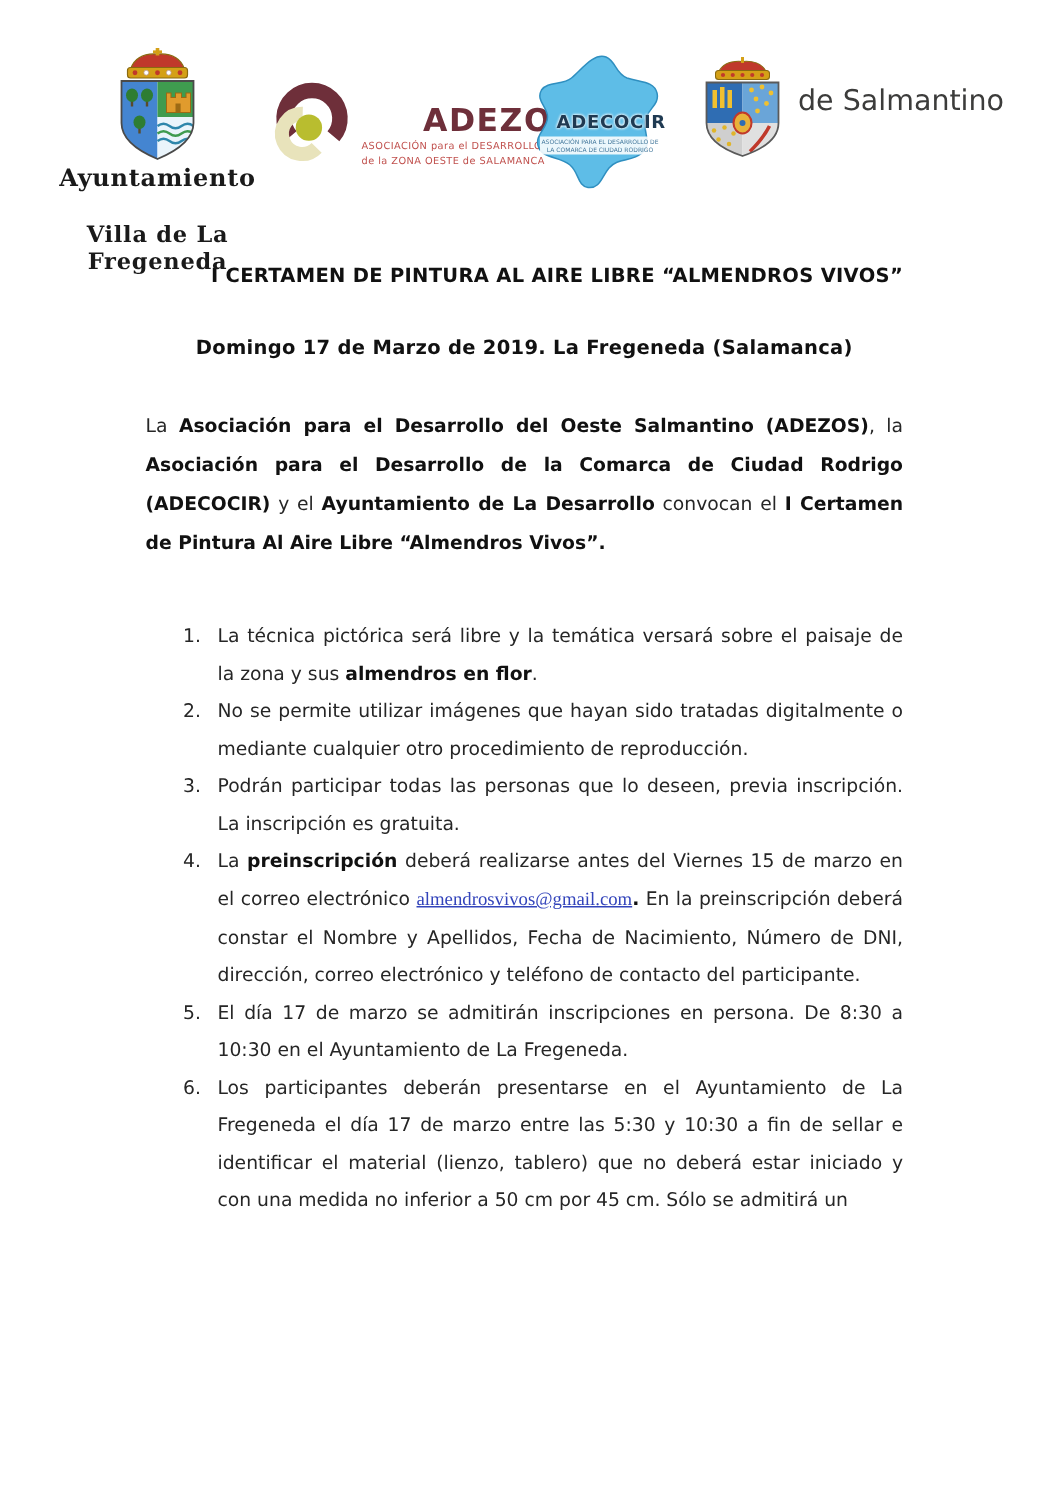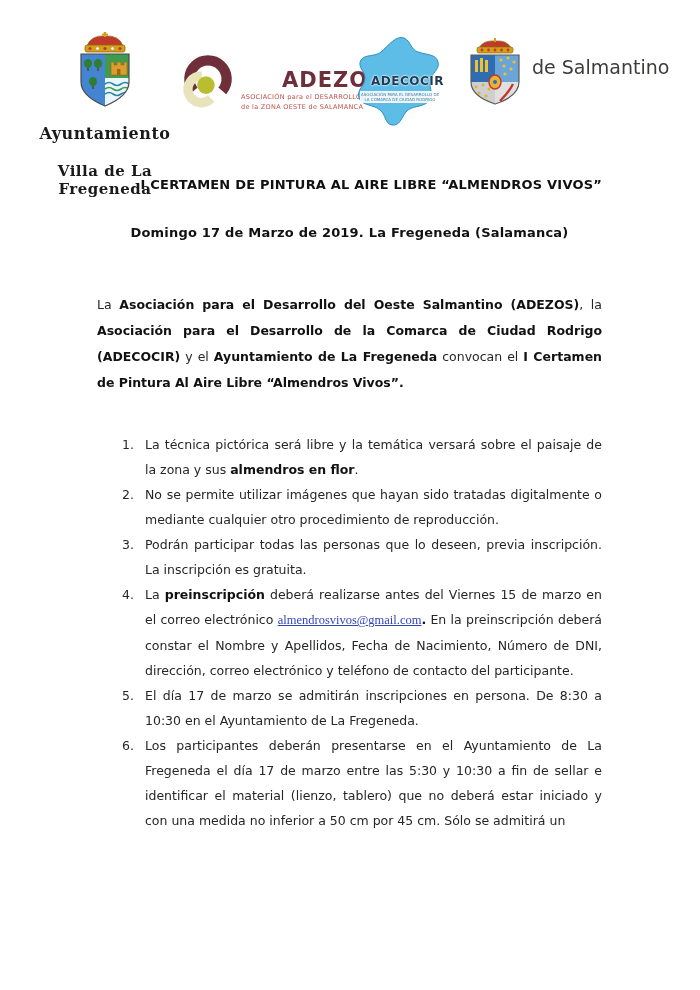--- a/index.html
+++ b/index.html
@@ -5,21 +5,21 @@
   html,body{margin:0;padding:0;background:#ffffff;}
   .page{position:relative;width:700px;height:990px;background:#ffffff;overflow:hidden;
         font-family:"DejaVu Sans","Liberation Sans",sans-serif;color:#212121;}
 
   
   .logo{position:absolute;}
 
   .logo-fregeneda{left:26px;top:32px;width:158px;text-align:center;}
   .logo-fregeneda svg{display:block;margin:0 auto;}
   .fregeneda-line1{font-family:"DejaVu Serif","Liberation Serif",serif;font-weight:bold;
-                   font-size:16px;color:#1a1a1a;margin-top:16px;letter-spacing:0.5px;}
+                   font-size:16px;color:#1a1a1a;margin-top:1px;letter-spacing:0.5px;}
   .fregeneda-line2{font-family:"DejaVu Serif","Liberation Serif",serif;font-weight:bold;
                    font-size:15px;color:#1a1a1a;margin-top:19px;letter-spacing:0.5px;}
 
   .logo-adezos{left:179px;top:52px;display:flex;align-items:flex-start;}
   .adezos-text{margin-left:4px;}
   .adezos-name{font-size:21px;font-weight:bold;color:#6e2f3a;letter-spacing:1px;
                line-height:22px;margin-top:17px;margin-left:41px;}
   .adezos-sub{font-size:6.5px;color:#c0504d;letter-spacing:0.3px;line-height:8px;margin-top:2px;}
 
   .logo-adecocir{left:348px;top:36px;width:104px;height:92px;}
@@ -31,21 +31,21 @@
                  font-size:4px;line-height:5px;color:#44789c;text-align:center;padding:1px 0;}
 
   .logo-diputacion{left:467px;top:38px;display:flex;align-items:flex-start;}
   .diputacion-text{margin-left:9px;margin-top:16px;font-size:19px;color:#3c3c3b;line-height:26px;}
 
   
   .content{padding:177px 98px 0 97px;}
   .doc-title{font-size:13px;font-weight:bold;color:#111111;text-align:right;
              line-height:16px;margin:0 0 32px 0;letter-spacing:0.2px;}
   .doc-subtitle{font-size:13px;font-weight:bold;color:#111111;text-align:center;
-                line-height:16px;margin:0 0 51px 0;letter-spacing:0.2px;}
+                line-height:16px;margin:0 0 30px 0;letter-spacing:0.2px;}
   .para{font-size:12.5px;line-height:26px;text-align:justify;margin:0;color:#262626;}
   .para strong, .li strong{color:#111111;}
   .bases{margin:36px 0 0 25px;}
   .li{display:flex;font-size:12.5px;line-height:25px;color:#262626;}
   .li-num{flex:none;width:23px;}
   .li-text{flex:1;text-align:justify;}
   a.email{color:#3344bb;text-decoration:underline;font-family:Liberation Serif, serif;}
 </style>
 </head>
 <body>
@@ -175,21 +175,21 @@
     <div class="diputacion-text">
       <div>de Salmantino</div>
     </div>
   </div>
 
   <div class="content">
 
     <h1 class="doc-title">I CERTAMEN DE PINTURA AL AIRE LIBRE “ALMENDROS VIVOS”</h1>
     <h2 class="doc-subtitle">Domingo 17 de Marzo de 2019. La Fregeneda (Salamanca)</h2>
 
-    <p class="para"><span>La </span><strong>Asociación para el Desarrollo del Oeste Salmantino (ADEZOS)</strong><span>, la </span><strong>Asociación para el Desarrollo de la Comarca de Ciudad Rodrigo (ADECOCIR)</strong><span> y el </span><strong>Ayuntamiento de La Fregeneda</strong><span> convocan el </span><strong>I Certamen de Pintura Al Aire Libre “Almendros Vivos”.</strong></p>
+    <p class="para"><span>La </span><strong>Asociación para el Desarrollo del Oeste Salmantino (ADEZOS)</strong><span>, la </span><strong>Asociación para el Desarrollo de la Comarca de Ciudad Rodrigo (ADECOCIR)</strong><span> y el </span><strong>Ayuntamiento de La Desarrollo</strong><span> convocan el </span><strong>I Certamen de Pintura Al Aire Libre “Almendros Vivos”.</strong></p>
 
 
     <div class="bases">
 
       <div class="li">
         <span class="li-num">1.</span>
         <div class="li-text"><span>La técnica pictórica será libre y la temática versará sobre el paisaje de la zona y sus </span><strong>almendros en flor</strong><span>.</span></div>
       </div>
 
       <div class="li">

